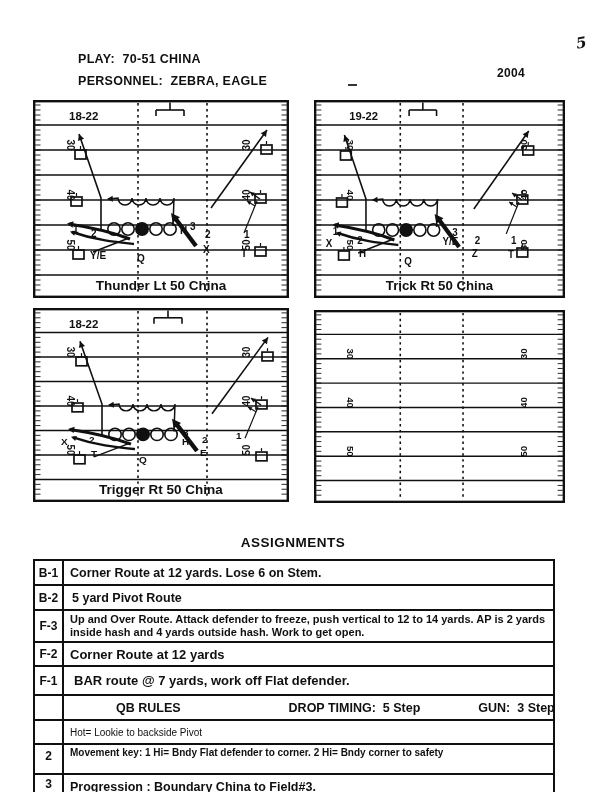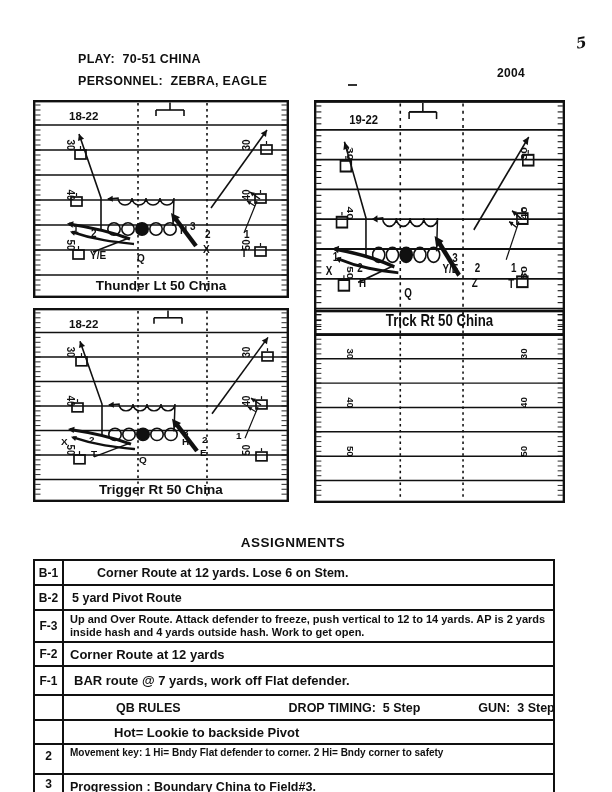--- a/index.html
+++ b/index.html
@@ -14,28 +14,28 @@
   .stray{position:absolute;left:348px;top:84px;width:9px;height:2px;background:#333;}
   .field{position:absolute;}
   .field svg{display:block;width:100%;height:100%;}
   #assignments-title{position:absolute;left:33px;width:520px;top:535px;text-align:center;
         font-weight:700;font-size:13.5px;letter-spacing:.5px;}
   .atable{position:absolute;left:33px;top:559px;width:518px;border:2.5px solid #101010;border-bottom:none;}
   .trow{display:flex;border-bottom:2px solid #101010;align-items:center;}
   .tlabel{width:27px;flex:0 0 27px;align-self:stretch;border-right:2px solid #101010;
           font-weight:700;font-size:12px;display:flex;align-items:center;justify-content:center;}
   .tcell{flex:1;padding:1px 4px 1px 6px;}
-  .r-b1{height:23px;gap:27px;} .r-b1 .tcell{font-size:12.5px;font-weight:600;}
+  .r-b1{height:23px;} .r-b1 .tcell{font-size:12.5px;font-weight:600;}
   .r-b2{height:23px;} .r-b2 .tcell{font-size:12.5px;font-weight:600;padding-left:8px;}
   .r-f3{height:30px;} .r-f3 .tcell{font-size:11px;font-weight:700;line-height:1.2;}
   .r-f2{height:22px;} .r-f2 .tcell{font-size:13px;font-weight:600;}
   .r-f1{height:27px;} .r-f1 .tcell{font-size:13px;font-weight:700;padding-left:10px;}
   .r-qb{height:23px;gap:40px;} .r-qb .tcell{font-size:12.5px;font-weight:700;white-space:pre;}
   .r-qb .qb-t{margin-left:6px;} .r-qb .qb-d{margin-left:108px;} .r-qb .qb-g{margin-left:58px;}
-  .r-hot{height:22px;} .r-hot .tcell{font-size:13px;font-weight:700;margin-left:44px;}
+  .r-hot{height:22px;} .r-hot .tcell{font-size:10px;font-weight:400;}
   .r-2{height:28px;align-items:flex-start;} .r-2 .tcell{font-size:10px;font-weight:700;line-height:1.25;padding-top:2px;}
   .r-2 .tlabel{align-items:flex-start;padding-top:4px;}
   .r-3{height:40px;align-items:flex-start;} .r-3 .tcell{font-size:12.5px;font-weight:700;padding-top:5px;}
   .r-3 .tlabel{align-items:flex-start;padding-top:2px;}
 </style>
 </head>
 <body>
 
 <div class="page">
 
@@ -187,21 +187,21 @@
         <text x="147" y="134" fill="#101010" font-size="10" font-weight="700" font-family="&quot;Liberation Sans&quot;,sans-serif">H</text>
         <text x="157" y="130" fill="#101010" font-size="10" font-weight="700" font-family="&quot;Liberation Sans&quot;,sans-serif">3</text>
         <text x="172" y="138" fill="#101010" font-size="10" font-weight="700" font-family="&quot;Liberation Sans&quot;,sans-serif">2</text>
         <text x="170" y="153" fill="#101010" font-size="10" font-weight="700" font-family="&quot;Liberation Sans&quot;,sans-serif">X</text>
         <text x="211" y="138" fill="#101010" font-size="10" font-weight="700" font-family="&quot;Liberation Sans&quot;,sans-serif">1</text>
         <text x="208" y="157" fill="#101010" font-size="10" font-weight="700" font-family="&quot;Liberation Sans&quot;,sans-serif">T</text>
         <text x="57" y="159" fill="#101010" font-size="10" font-weight="700" font-family="&quot;Liberation Sans&quot;,sans-serif">Y/E</text>
         <text x="104" y="162" fill="#101010" font-size="10" font-weight="700" font-family="&quot;Liberation Sans&quot;,sans-serif">Q</text>
       </svg>
     </div>
-  <div class="field" id="f2" style="left:314px;top:100px;width:251px;height:236px;">
+  <div class="field" id="f2" style="left:314px;top:100px;width:251px;height:198px;">
       <svg viewBox="0 0 256 198" preserveAspectRatio="none">
         <rect x="1.2" y="1.2" width="253.6" height="195.6" fill="none" stroke="#101010" stroke-width="2.4"></rect>
         <line x1="2" y1="25" x2="254" y2="25" stroke="#101010" stroke-width="1.5"></line>
         <line x1="2" y1="50" x2="254" y2="50" stroke="#101010" stroke-width="1.5"></line>
         <line x1="2" y1="75" x2="254" y2="75" stroke="#101010" stroke-width="1.5"></line>
         <line x1="2" y1="100" x2="254" y2="100" stroke="#101010" stroke-width="1.5"></line>
         <line x1="2" y1="125" x2="254" y2="125" stroke="#101010" stroke-width="1.5"></line>
         <line x1="2" y1="150" x2="254" y2="150" stroke="#101010" stroke-width="1.5"></line>
         <line x1="2" y1="175" x2="254" y2="175" stroke="#101010" stroke-width="1.5"></line>
         <line x1="2.2" y1="5" x2="7.5" y2="5" stroke="#101010" stroke-width="0.9"></line>

